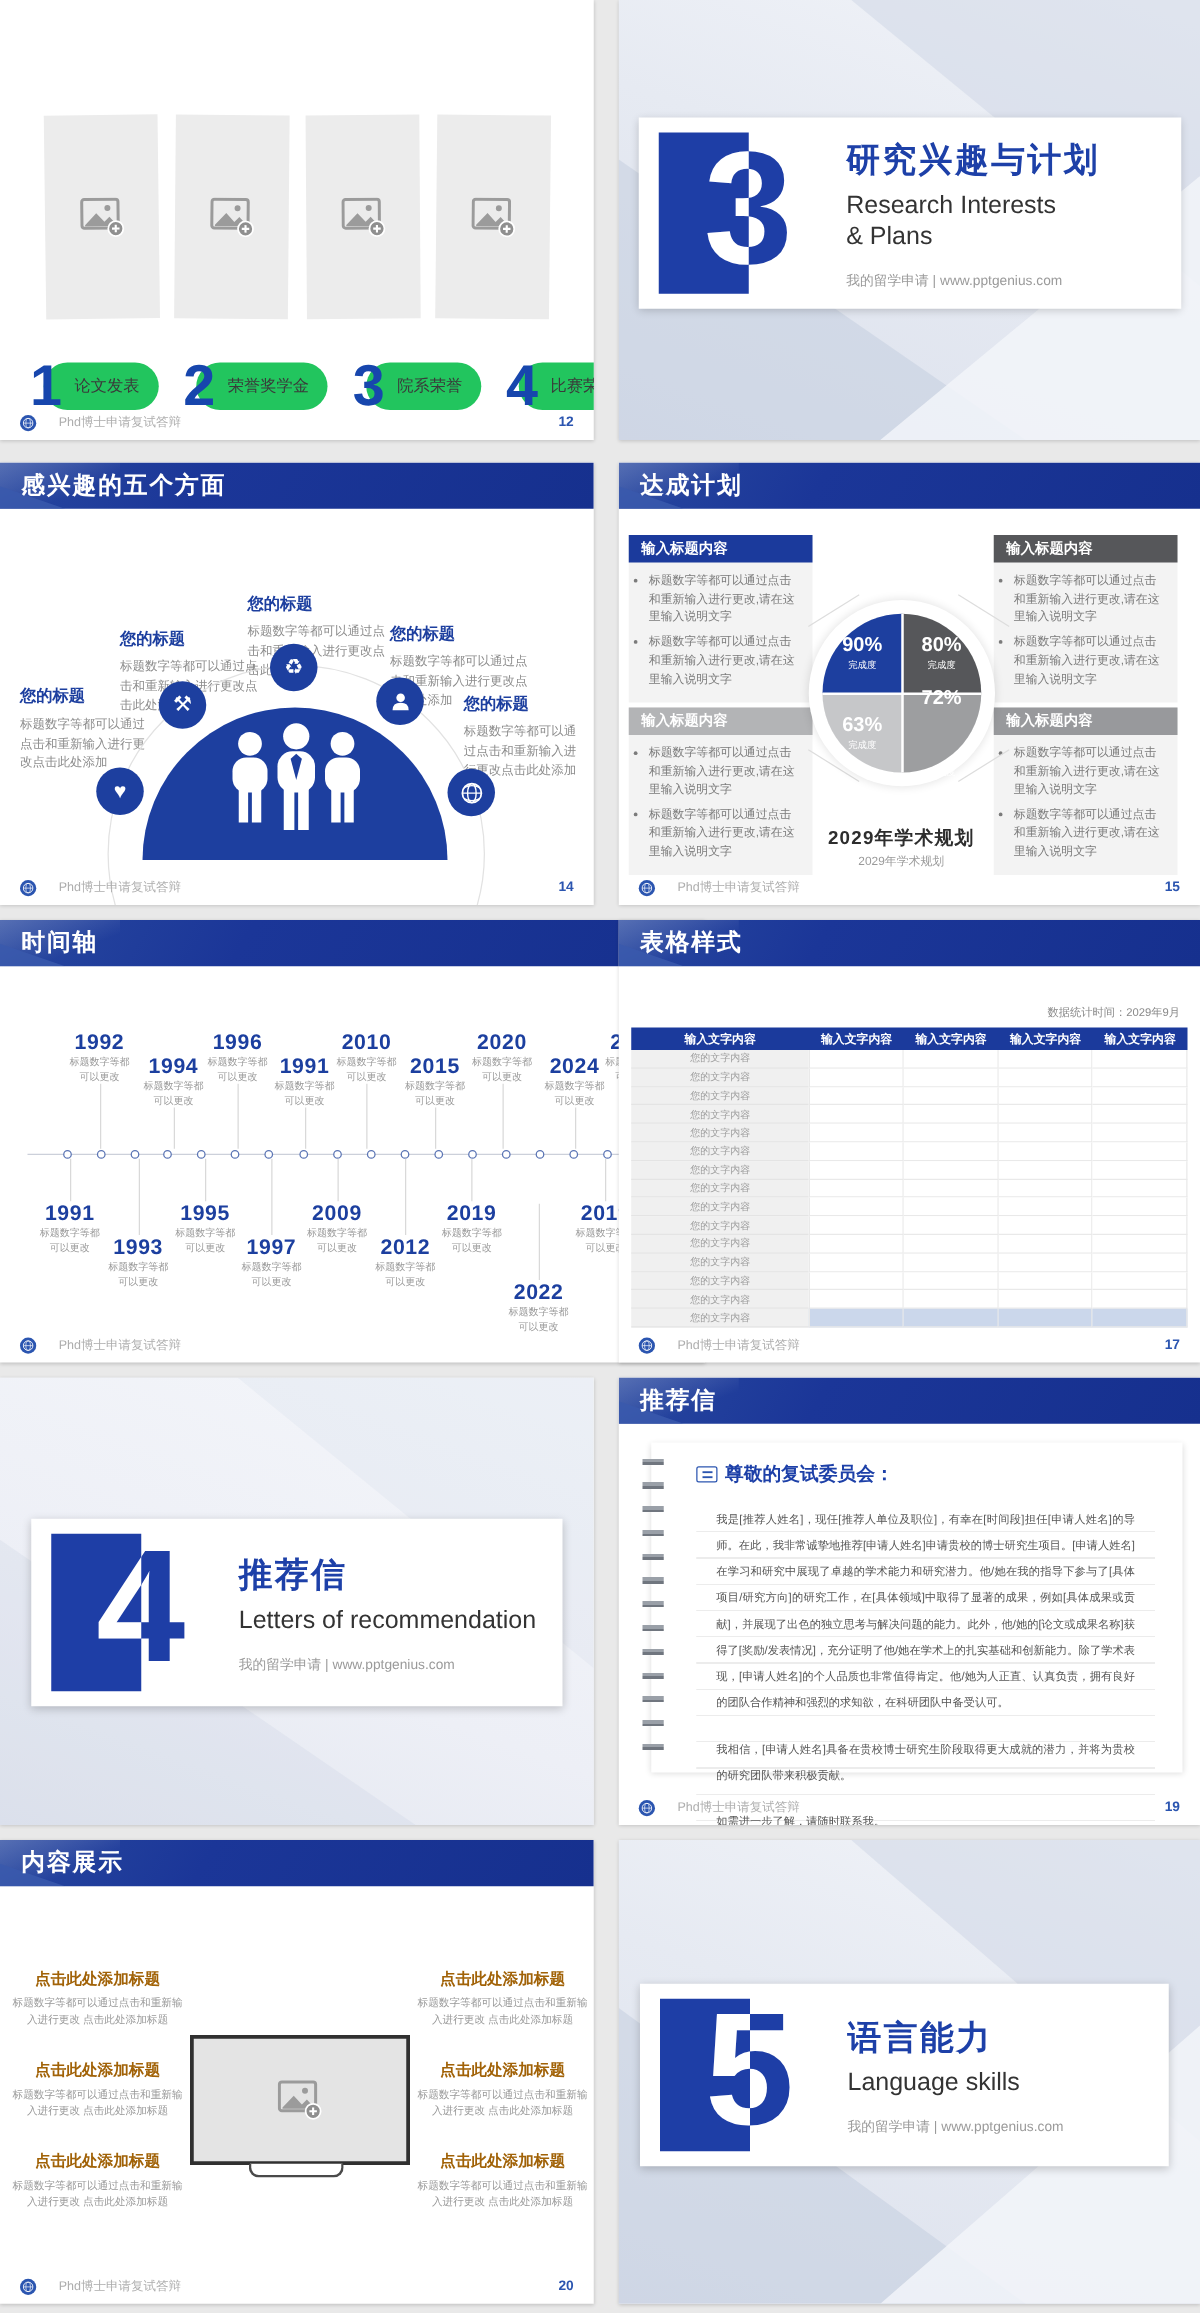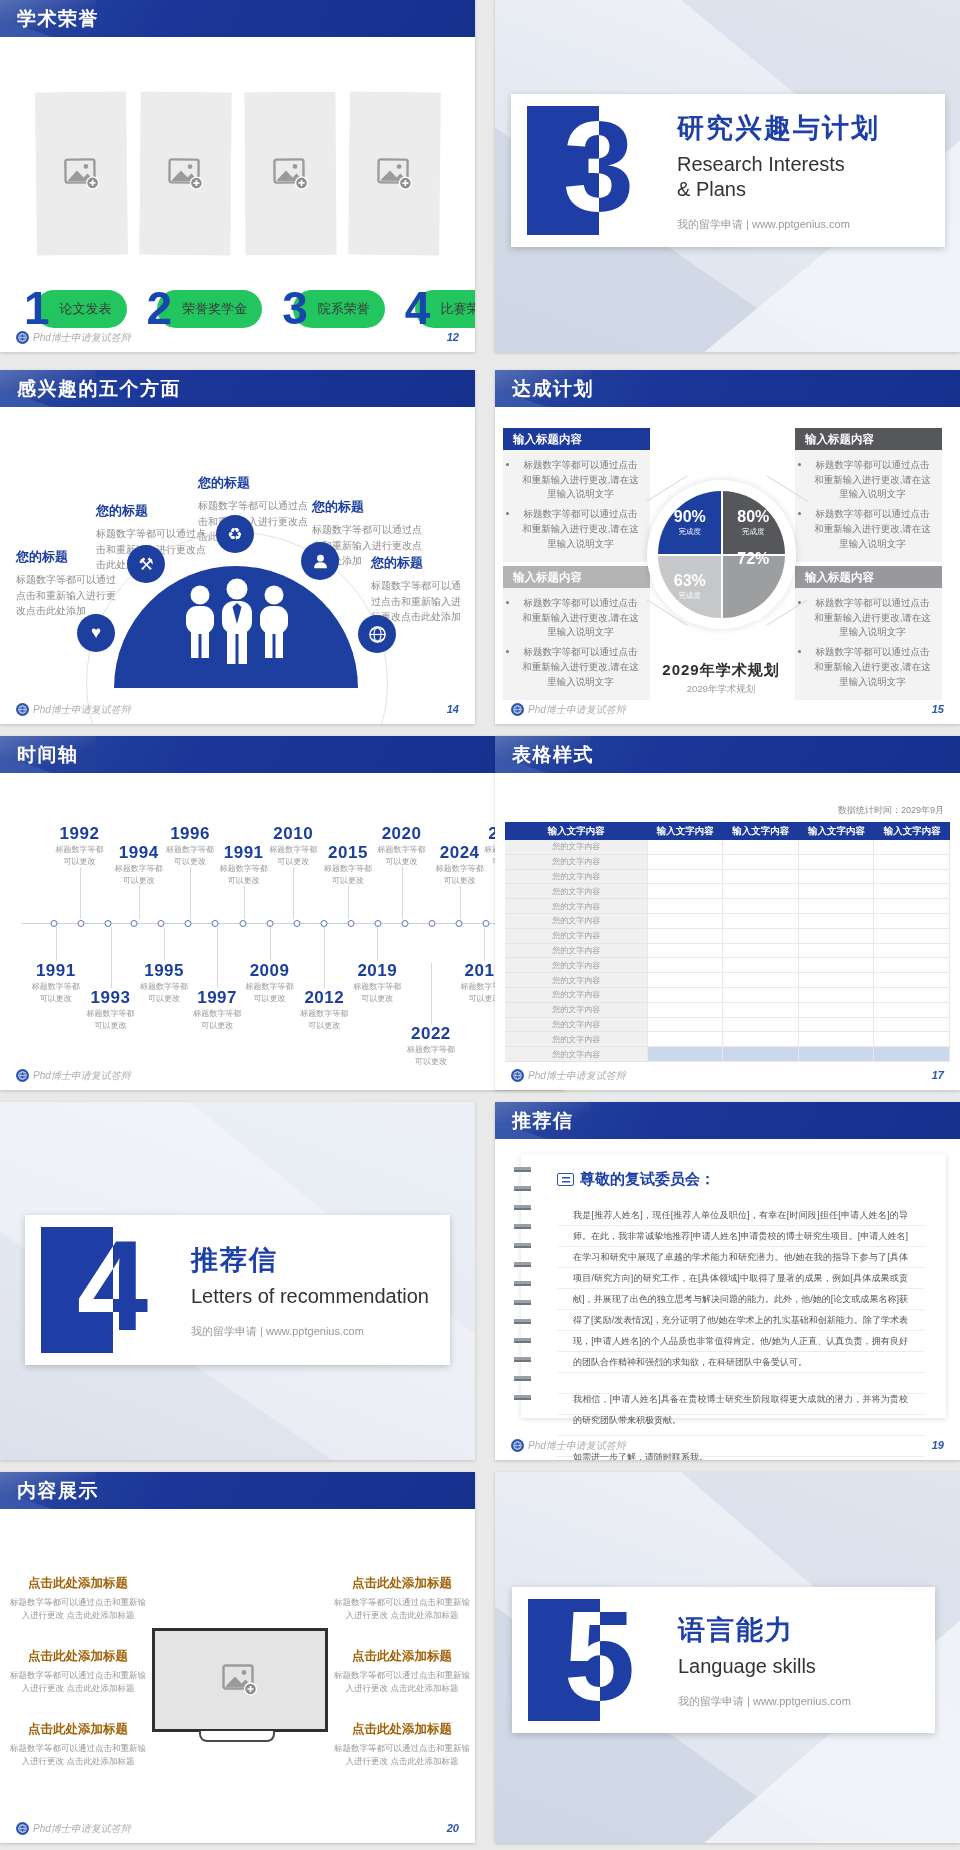--- a/index.html
+++ b/index.html
@@ -19,22 +19,22 @@
   .s21{left:495px;top:1472px;width:465px;height:371px;}
 
   .shead{position:relative;height:37px;background:linear-gradient(120deg,#27479f 0%,#1b3698 35%,#16308e 100%);}
   .shead::before{content:"";position:absolute;left:0;top:0;width:96px;height:100%;
     background:linear-gradient(to bottom right,rgba(255,255,255,.22),rgba(255,255,255,0) 65%);}
   .shead::after{content:"";position:absolute;left:0;bottom:0;width:52px;height:18px;background:#3a59ad;
     clip-path:polygon(0 100%,0 0,100% 100%);opacity:.85;}
   .shead span{position:relative;z-index:1;display:block;padding-left:17px;line-height:37px;color:#fff;
     font-size:19px;font-weight:600;letter-spacing:1.5px;}
 
-  .sfooter{position:absolute;left:16px;right:16px;bottom:7px;display:flex;align-items:flex-start;gap:4px;
-    font-size:10px;color:#adadad;font-style:italic;}
+  .sfooter{position:absolute;left:16px;right:16px;bottom:7px;display:flex;align-items:center;gap:18px;
+    font-size:10px;color:#adadad;}
   .fglobe{width:13px;height:13px;border-radius:50%;background:#2b55b0;display:inline-flex;
     align-items:center;justify-content:center;flex:none;}
   .fglobe svg{width:9px;height:9px;}
   .pg{margin-left:auto;color:#2b55b0;font-weight:bold;font-size:11px;}
 
   
   .photos{position:absolute;left:36px;top:92px;width:404px;display:flex;gap:13px;}
   .photo{flex:1;height:163px;background:#ececec;display:flex;align-items:center;justify-content:center;}
   .photo:nth-child(1){transform:rotate(-.7deg);}
   .photo:nth-child(2){transform:rotate(.5deg);}
@@ -90,21 +90,21 @@
   .ic4{left:301px;top:172px;} 
   .ic5{left:358px;top:245px;} 
 
   
   .bx{position:absolute;width:147px;background:#f3f3f3;padding-bottom:6px;}
   .bxh{height:22px;line-height:22px;color:#fff;font-size:11.5px;font-weight:bold;padding-left:10px;}
   .bx.tl{left:8px;top:58px;}   .bx.tl .bxh{background:#1b3a9c;}
   .bx.tr{left:300px;top:58px;} .bx.tr .bxh{background:#56575a;}
   .bx.bl{left:8px;top:196px;}  .bx.bl .bxh{background:#b3b4b6;}
   .bx.br{left:300px;top:196px;}.bx.br .bxh{background:#98999c;}
-  .bx ul{margin:8px 8px 4px 6px;padding-left:10px;text-align:center;}
+  .bx ul{margin:8px 8px 4px 6px;padding-left:10px;}
   .bx li{font-size:9.5px;color:#7b7b7b;line-height:1.55;margin-bottom:5px;}
   .lnk{position:absolute;height:1px;width:48px;background:#ddd;}
   .lnk.t1{left:148px;top:118px;transform:rotate(-32deg);}
   .lnk.t2{left:268px;top:118px;transform:rotate(32deg);}
   .lnk.b1{left:148px;top:242px;transform:rotate(32deg);}
   .lnk.b2{left:268px;top:242px;transform:rotate(-32deg);}
   .pie{position:absolute;left:163px;top:121px;width:127px;height:127px;border-radius:50%;
     background:conic-gradient(#56575a 0 25%,#9d9ea0 0 50%,#c6c7c9 0 75%,#1d3f9f 0 100%);
     box-shadow:0 0 0 11px #fff,0 0 7px 12px rgba(0,0,0,.1);}
   .pie::before{content:"";position:absolute;left:50%;top:0;width:2px;height:100%;background:#fff;transform:translateX(-50%);}
@@ -171,23 +171,20 @@
   .cbb{font-size:8.5px;color:#999;line-height:1.55;}
   .cb.l{left:10px;}  .cb.r{left:334px;}
   .cb.y1{top:103px;} .cb.y2{top:176px;} .cb.y3{top:249px;}
 </style>
 </head>
 <body>
 
 <div class="canvas">
 
   <section class="slide s12">
-    <header class="shead">
-      <span>学术荣誉</span>
-    </header>
     <div class="photos">
       <div class="photo">
         <svg class="imgph" viewBox="0 0 36 32">
             <rect x="1.5" y="1.5" width="29" height="23" rx="2" fill="none" stroke="#9b9b9b" stroke-width="2.4"></rect>
             <circle cx="22" cy="8.5" r="2.4" fill="#9b9b9b"></circle>
             <path d="M4 22 L13 12.5 L19.5 19.5 L23.5 15.5 L29 21.5 L29 23 L4 23 Z" fill="#9b9b9b"></path>
             <circle cx="28.5" cy="25" r="6" fill="#8f8f8f" stroke="#fff" stroke-width="1.4"></circle>
             <path d="M28.5 22 v6 M25.5 25 h6" stroke="#fff" stroke-width="1.7" fill="none"></path>
           </svg>
       </div>

